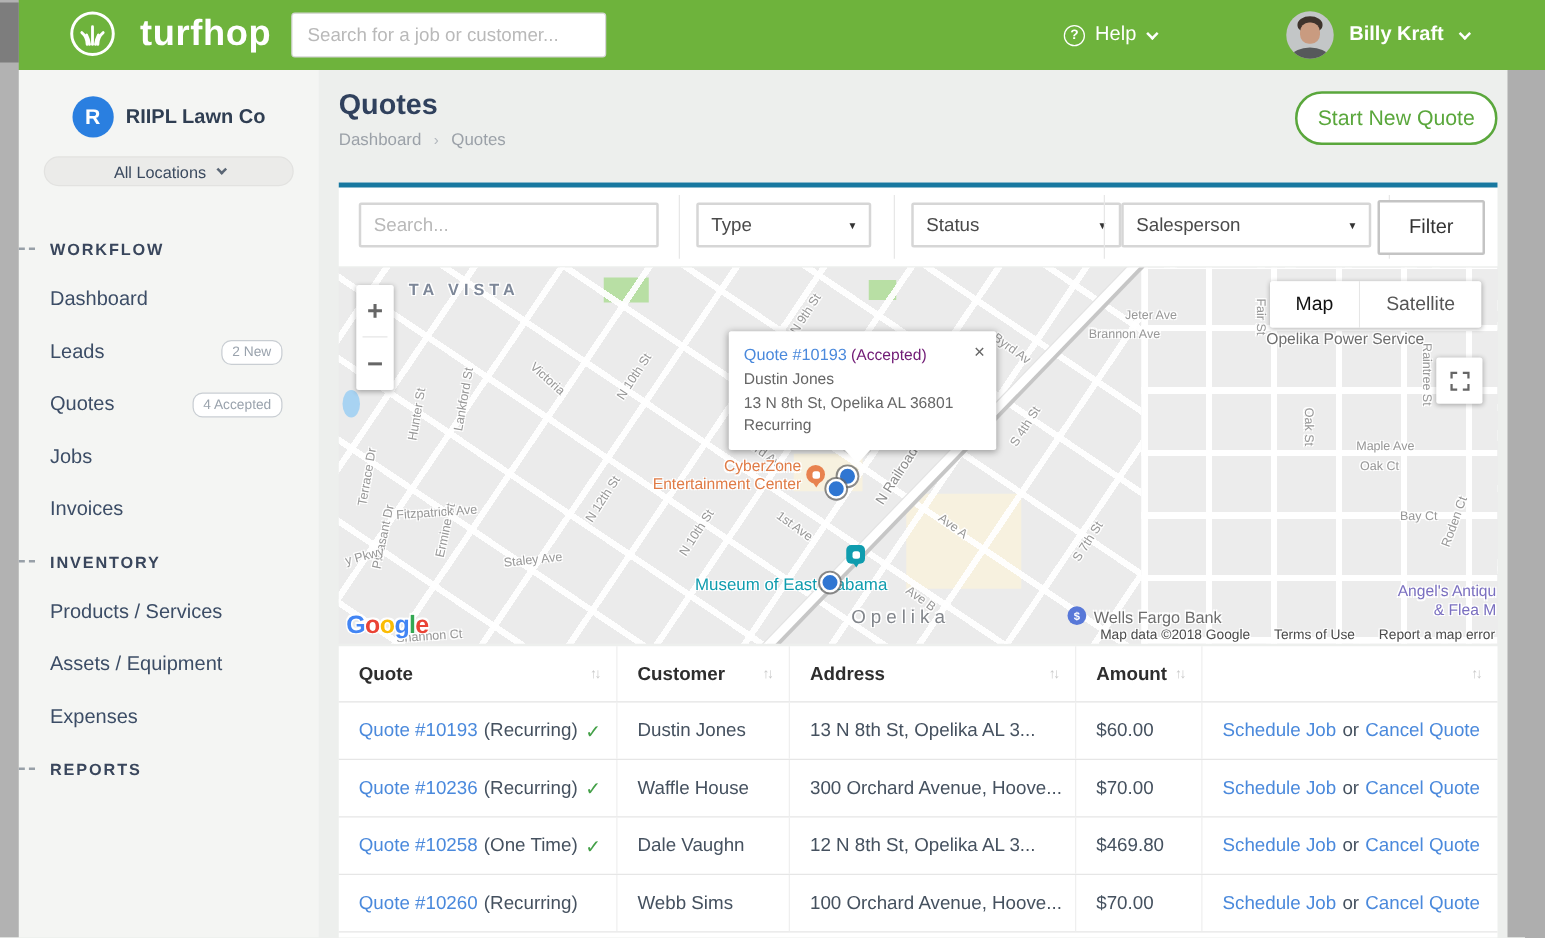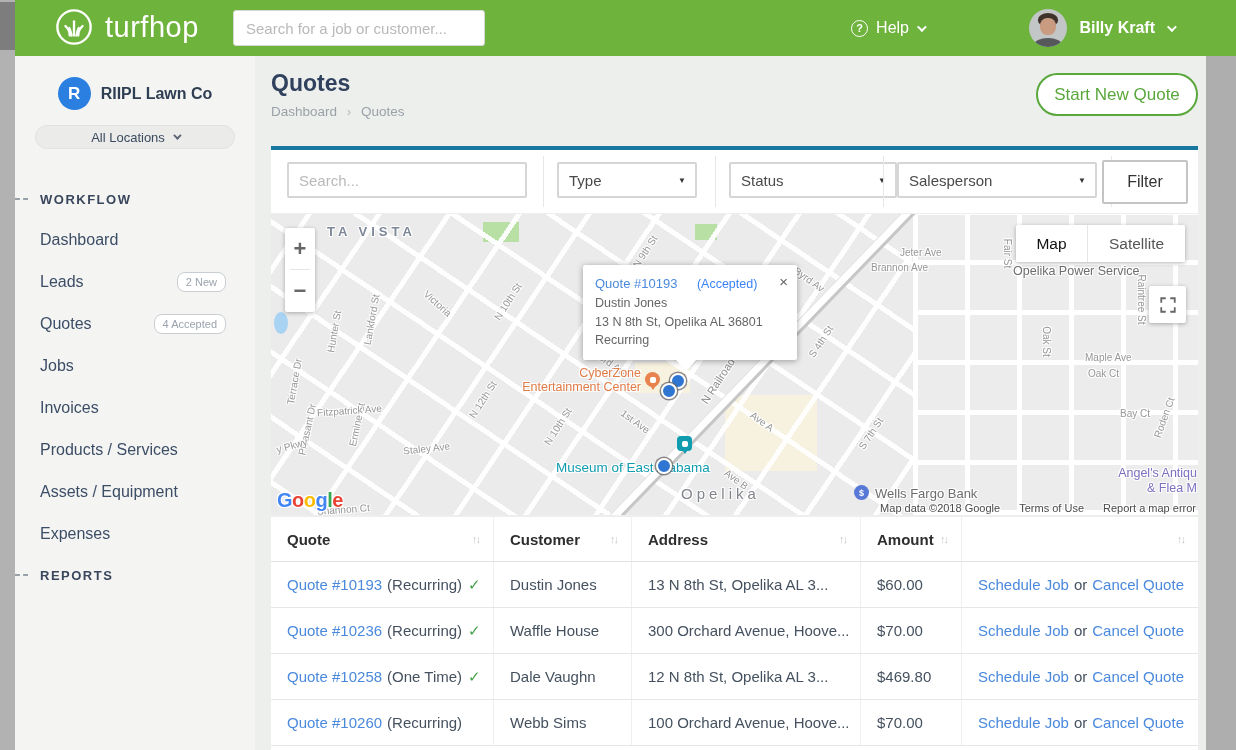--- a/index.html
+++ b/index.html
@@ -9,21 +9,21 @@
 
   
   .scroll-left { position:absolute; left:0; top:0; width:15px; height:100%; background:#b2b2b2; z-index:60; }
   .scroll-left .thumb { position:absolute; top:2px; left:0; width:100%; height:48px; background:#7d7d7d; }
   .scroll-right { position:absolute; right:0; top:56px; width:30px; bottom:0; background:#aeaeae; z-index:60; }
 
   
   .topbar { position:absolute; left:0; top:0; width:100%; height:56px; background:#6eb33c; z-index:50; }
   .brand { position:absolute; left:55px; top:8px; display:flex; align-items:center; color:#fff; }
   .brand svg { width:38px; height:38px; }
-  .brand-name { font-size:29px; font-weight:normal; letter-spacing:.5px; margin-left:12px;text-align:right; }
+  .brand-name { font-size:29px; font-weight:bold; letter-spacing:.5px; margin-left:19px;text-align:right; }
   .top-search { position:absolute; left:233px; top:10px; width:252px; height:36px; border:1px solid #d6d6d6; border-radius:3px; background:#fff; padding:0 12px; font-size:15px; color:#444; outline:none; }
   .top-search::placeholder { color:#b9b9b9; }
   .help-wrap { position:absolute; right:312px; top:0; height:56px; display:flex; align-items:center; gap:8px; color:#fff; cursor:pointer; }
   .qcircle { width:17px; height:17px; border:1.5px solid #fff; border-radius:50%; display:inline-flex; align-items:center; justify-content:center; font-size:11px; font-weight:bold; }
   .help-label { font-size:16px; }
   .chev { width:7px; height:7px; border-right:2px solid currentColor; border-bottom:2px solid currentColor; transform:rotate(45deg) translateY(-2px); display:inline-block; }
   .user-wrap { position:absolute; right:62px; top:0; height:56px; display:flex; align-items:center; gap:12px; color:#fff; cursor:pointer; }
   .avatar { width:38px; height:38px; border-radius:50%; background:#c3c6c7; position:relative; overflow:hidden; }
   .avatar .hair { position:absolute; top:4px; left:9px; width:20px; height:13px; border-radius:50% 50% 40% 40%; background:#3e332c; }
   .avatar .face { position:absolute; top:9px; left:11px; width:16px; height:17px; border-radius:45%; background:#c99b80; }
@@ -95,21 +95,21 @@
   .zoomctl .zdiv { height:1px; background:#e6e6e6; margin:0 5px; }
   .maptype { position:absolute; left:745px; top:11px; display:flex; box-shadow:0 1px 4px rgba(0,0,0,.3); border-radius:2px; z-index:8; }
   .maptype .mt { background:#fff; height:37px; display:flex; align-items:center; justify-content:center; font-size:15.5px; cursor:pointer; }
   .mt-map { width:72px; color:#111; font-weight:500; border-right:1px solid #e6e6e6; border-radius:2px 0 0 2px; }
   .mt-sat { width:97px; color:#565656; border-radius:0 2px 2px 0; }
   .fullscreen { position:absolute; left:878px; top:72px; width:37px; height:37px; background:#fff; border-radius:2px; box-shadow:0 1px 4px rgba(0,0,0,.3); display:flex; align-items:center; justify-content:center; cursor:pointer; z-index:8; }
 
   .map-popup { position:absolute; left:312px; top:51px; width:214px; background:#fff; border-radius:2px; box-shadow:0 1px 6px rgba(0,0,0,.35); padding:9px 12px 10px; z-index:10; font-size:12.5px; color:#666; line-height:1.5; }
   .map-popup::after { content:""; position:absolute; left:92px; bottom:-11px; border:11px solid transparent; border-top:12px solid #fff; border-bottom:0; }
   .map-popup .quote-link { color:#4a89dc; font-size:13px; cursor:pointer; }
-  .map-popup .status { color:#3b82f6;margin-left:16px; }
+  .map-popup .status { color:#701a75; }
   .popup-close { position:absolute; right:9px; top:6px; color:#666; font-size:15px; cursor:pointer; }
 
   .glogo { position:absolute; left:6px; top:275px; font-size:20px; font-weight:bold; letter-spacing:-.5px; z-index:7;
            text-shadow:-1px -1px 0 #fff,1px -1px 0 #fff,-1px 1px 0 #fff,1px 1px 0 #fff; }
   .attrib { position:absolute; right:2px; bottom:1px; font-size:11px; color:#4a4a4a; z-index:7;
             text-shadow:-1px -1px 0 rgba(255,255,255,.9),1px -1px 0 rgba(255,255,255,.9),-1px 1px 0 rgba(255,255,255,.9),1px 1px 0 rgba(255,255,255,.9); }
   .attrib span { margin-left:16px; }
   .attrib .alink { cursor:pointer; }
 
   
@@ -190,20 +190,24 @@
         </div>
       <div class="nav-item">
           <span>Quotes</span>
           <span class="badge">4 Accepted</span>
         </div>
       <div class="nav-item">
           <span>Jobs</span>
         </div>
       <div class="nav-item">
           <span>Invoices</span>
+        </div>
+      <div class="nav-header">
+          <span class="dashes"></span>
+          <span>INVENTORY</span>
         </div>
       <div class="nav-item">
           <span>Products / Services</span>
         </div>
       <div class="nav-item">
           <span>Assets / Equipment</span>
         </div>
       <div class="nav-item">
           <span>Expenses</span>
         </div>

